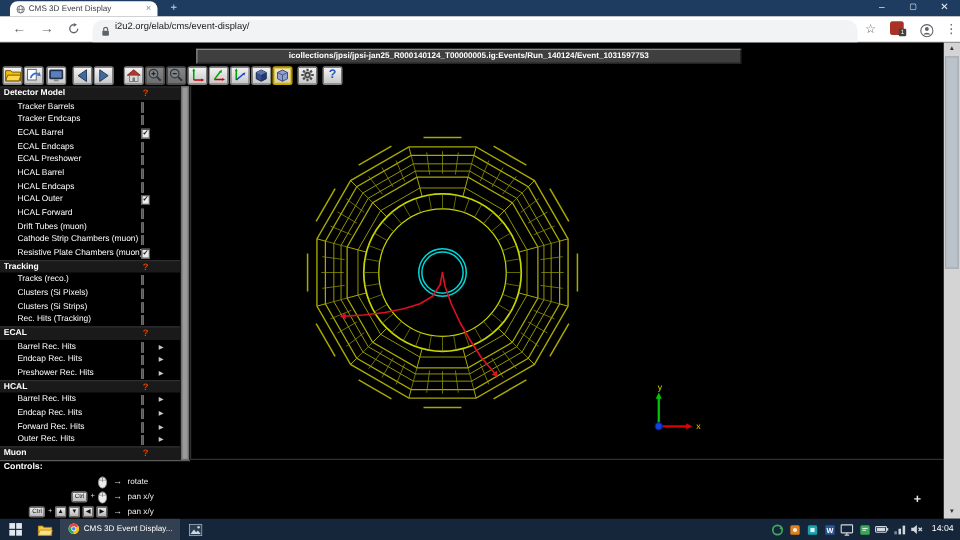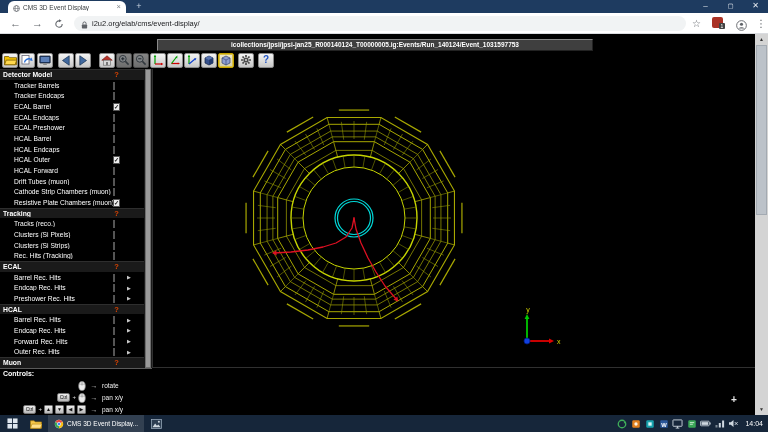--- a/index.html
+++ b/index.html
@@ -15,22 +15,22 @@
   .tab-close{font-size:7.5px;color:#80868b;line-height:8px;}
   .newtab{position:absolute;left:132px;top:0;width:14px;height:12px;color:#c6d2e0;font-size:9px;
     line-height:12px;text-align:center;}
   .wincs{position:absolute;right:0;top:0;height:13px;display:flex;}
   .winc{width:25px;text-align:center;font-size:8px;line-height:12px;color:#e8edf2;}
 
   
   .btoolbar{position:absolute;left:0;top:13px;width:768px;height:21px;background:#fff;
     border-bottom:1px solid #dadce0;}
   .navic{position:absolute;top:3px;font-size:11px;color:#5f6368;line-height:14px;}
-  .omnibox{position:absolute;left:74px;top:3px;width:612px;height:15px;background:#f1f3f4;
-    border-radius:8px;display:flex;align-items:center;padding:0 7px;gap:4px;}
+  .omnibox{position:absolute;left:74px;top:3px;width:612px;height:31px;background:#f1f3f4;
+    border-radius:8px;display:flex;padding:0 7px;gap:4px;}
   .url{font-size:7.5px;color:#202124;white-space:nowrap;}
   .star{position:absolute;left:692px;top:3px;font-size:10px;color:#5f6368;line-height:15px;}
   .ext{position:absolute;left:712px;top:4px;width:11px;height:11px;background:#a93226;border-radius:2px;}
   .ext-badge{position:absolute;left:719px;top:10px;min-width:6px;height:6px;background:#424242;color:#fff;
     font-size:5px;line-height:6px;text-align:center;border-radius:1px;padding:0 1px;}
   .menu-dots{position:absolute;left:756px;top:3px;font-size:10px;color:#5f6368;line-height:15px;}
 
   
   .page{position:absolute;left:0;top:34px;width:768px;height:381px;background:#000;}
   .event-bar{position:absolute;left:157px;top:5px;width:436px;height:12px;background:#3f3f3f;

